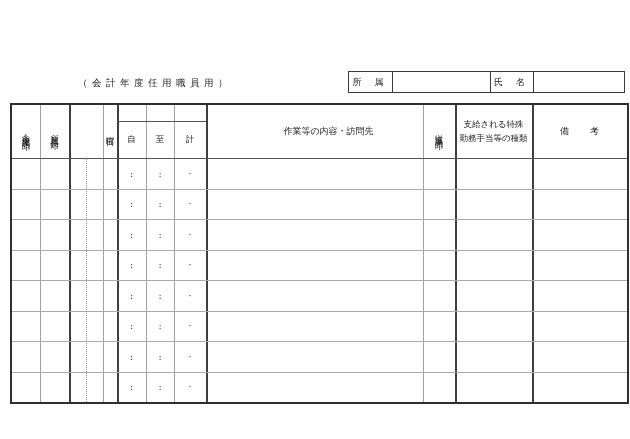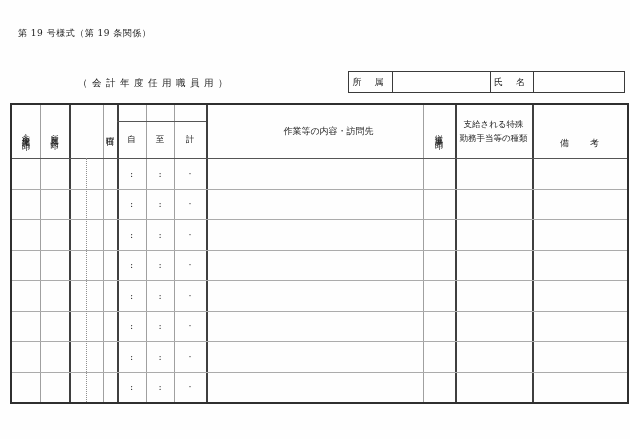--- a/index.html
+++ b/index.html
@@ -32,21 +32,20 @@
   .prewrap{white-space:pre-line;}
   .trow{position:absolute;left:0;width:615px;height:30.5px;}
   .tsym{position:absolute;top:0;height:100%;display:flex;align-items:center;justify-content:center;
         font-size:9.5px;color:#2b2b2b;}
 </style>
 </head>
 <body>
 
 <div class="page">
 
-  <div class="abs note">第 19 号様式（第 19 条関係）</div>
   <div class="abs idbox">
     <div class="idcell idsep" style="left:0;width:44px;">所 属</div>
     <div class="idcell idsep" style="left:44px;width:98px;"></div>
     <div class="idcell idsep" style="left:142px;width:43px;">氏 名</div>
     <div class="idcell" style="left:185px;width:90px;"></div>
   </div>
 
   <div class="abs subtitle">（会計年度任用職員用）</div>
 
   <div class="abs table">
@@ -85,21 +84,21 @@
     </div>
     <div class="cell" style="left:105px;top:16px;width:29px;height:37px;">自</div>
     <div class="cell" style="left:134px;top:16px;width:28px;height:37px;">至</div>
     <div class="cell" style="left:162px;top:16px;width:32px;height:37px;">計</div>
     <div class="cell" style="left:208px;top:0;width:217px;height:53px;font-size:9px;">作業等の内容・訪問先</div>
     <div class="cell" style="left:411px;top:0;width:32px;height:53px;">
       <span class="vtext">従事者印</span>
     </div>
     <div class="cell prewrap" style="left:443px;top:0;width:77px;height:53px;">支給される特殊
 勤務手当等の種類</div>
-    <div class="cell" style="left:520px;top:12px;width:95px;height:53px;letter-spacing:9px;padding-left:9px;font-size:9px;">備 考</div>
+    <div class="cell" style="left:520px;top:0;width:95px;height:53px;letter-spacing:9px;padding-left:9px;font-size:9px;">備 考</div>
 
     <div class="trow" style="top:53px;">
       <span class="tsym" style="left:105px;width:29px;">:</span>
       <span class="tsym" style="left:134px;width:28px;">:</span>
       <span class="tsym" style="left:162px;width:32px;">·</span>
     </div>
     <div class="trow" style="top:83.5px;">
       <span class="tsym" style="left:105px;width:29px;">:</span>
       <span class="tsym" style="left:134px;width:28px;">:</span>
       <span class="tsym" style="left:162px;width:32px;">·</span>

